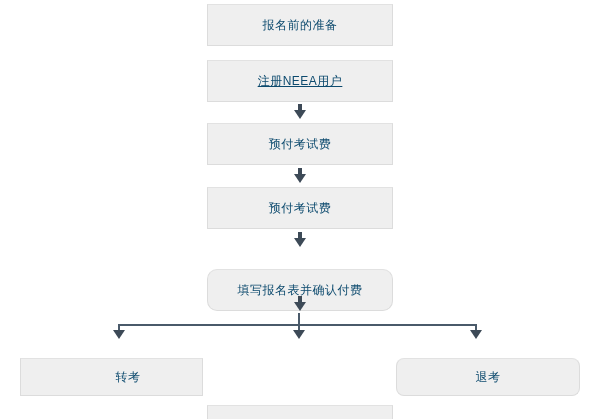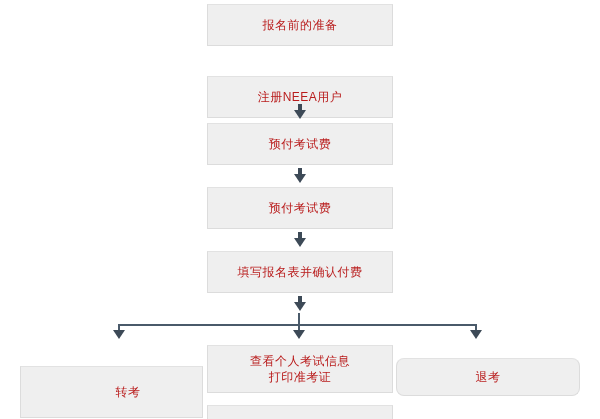--- a/index.html
+++ b/index.html
@@ -16,21 +16,21 @@
     height: 419px;
     overflow: hidden;
     background: #ffffff;
   }
   .node {
     position: absolute;
     box-sizing: border-box;
     background: #efefef;
     border: 1px solid #dcdcdc;
     border-top-color: #e2e2e2;
-    color: #b91c1c;
+    color: #0c4a6e;
     font-size: 12px;
     line-height: 16px;
     text-align: center;
     display: flex;
     align-items: center;
     justify-content: flex-end;
     letter-spacing: 0.5px;
     user-select: none;
   }
   .node .node-label {
@@ -40,41 +40,41 @@
   .node .node-label-line {
     display: block;
   }
   
   .col-main {
     left: 207px;
     width: 186px;
     height: 42px;
   }
   .n0 { top: 4px; }
-  .n1 { top: 76px; }
+  .n1 { top: 60px; text-decoration: underline; }
   .n2 { top: 123px; }
   .n3 { top: 187px; }
-  .n4 { top: 251px; }
+  .n4 { top: 269px; border-radius: 10px; }
   .n-center-two {
     left: 207px;
     top: 345px;
     width: 186px;
     height: 48px;
   }
   .n-partial {
     left: 207px;
     top: 405px;
     width: 186px;
     height: 42px;
   }
   .n-left {
     left: 20px;
-    top: 366px;
+    top: 358px;
     width: 183px;
-    height: 52px;
+    height: 38px;
     padding-left: 33px;
   }
   .n-right {
     left: 396px;
     top: 358px;
     width: 184px;
     height: 38px;
     border-radius: 8px;
   }
   
@@ -163,26 +163,20 @@
     <div class="arrow-down" style="left:293px; top:330px;"></div>
 
     <div class="vline" style="left:475px; top:324px; height:8px;"></div>
     <div class="arrow-down" style="left:470px; top:330px;"></div>
   </div>
 
   <div class="node n-left">
     <span class="node-label">转考</span>
   </div>
 
-  <div class="node n-center-two">
-    <span class="node-label">
-      <span class="node-label-line">查看个人考试信息</span>
-      <span class="node-label-line">打印准考证</span>
-    </span>
-  </div>
 
   <div class="node n-right">
     <span class="node-label">退考</span>
   </div>
 
   <div class="node n-partial">
     <span class="node-label"></span>
   </div>
 
 </div>

